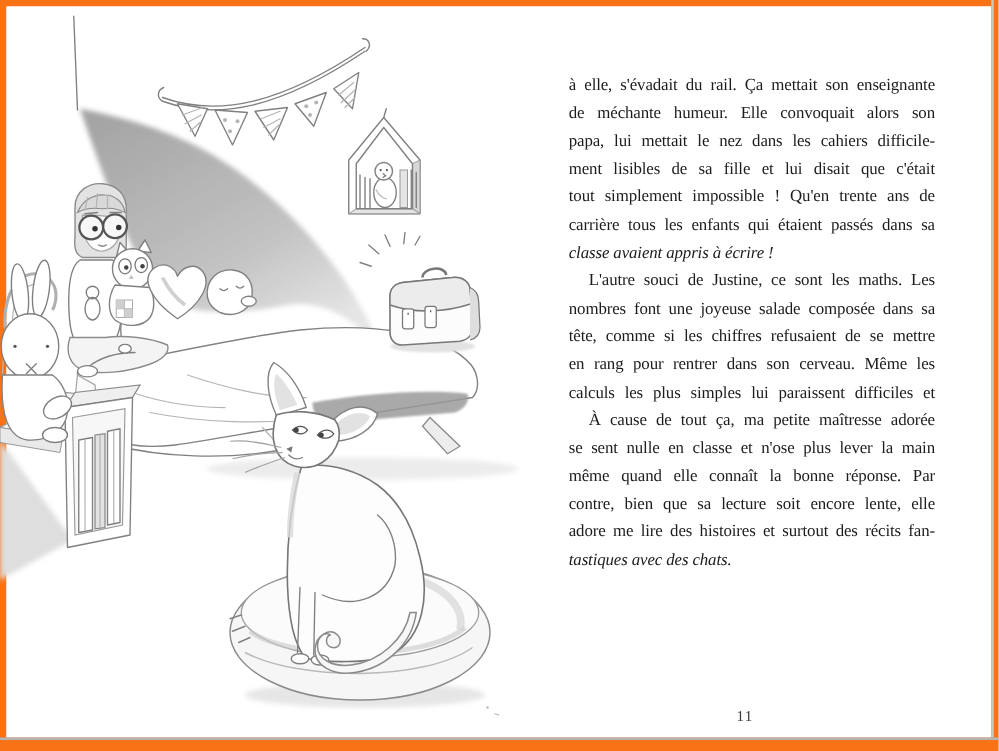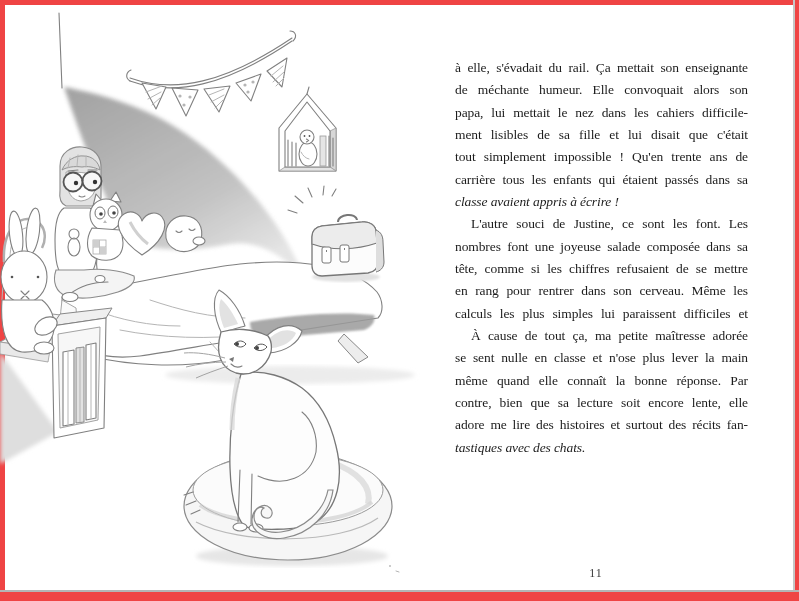--- a/index.html
+++ b/index.html
@@ -1,19 +1,19 @@
 <!DOCTYPE html>
 <html><head>
 <meta charset="utf-8">
 <style>
   html,body{margin:0;padding:0;}
   .screen{
     position:relative;
     width:799px;height:601px;
-    background:#ef4444;
+    background:#f97316;
     overflow:hidden;
     font-family:"Liberation Serif", serif;
   }
   .page{
     position:absolute;left:5px;top:5px;
     width:788px;height:585px;
     background:#ffffff;
   }
   .right-line{position:absolute;left:793px;top:0;width:2px;height:590px;background:#c6c6c6;}
   .bottom-line{position:absolute;left:0;top:590px;width:799px;height:2px;background:#b4b4b4;}
@@ -283,21 +283,21 @@
   </svg>
 
   <div class="text-col">
       <div class="line">à elle, s'évadait du rail. Ça mettait son enseignante</div>
       <div class="line">de méchante humeur. Elle convoquait alors son</div>
       <div class="line">papa, lui mettait le nez dans les cahiers difficile-</div>
       <div class="line">ment lisibles de sa fille et lui disait que c'était</div>
       <div class="line">tout simplement impossible ! Qu'en trente ans de</div>
       <div class="line">carrière tous les enfants qui étaient passés dans sa</div>
       <div class="line last">classe avaient appris à écrire !</div>
-      <div class="line indent">L'autre souci de Justine, ce sont les font. Les</div>
+      <div class="line indent">L'autre souci de Justine, ce sont les maths. Les</div>
       <div class="line">nombres font une joyeuse salade composée dans sa</div>
       <div class="line">tête, comme si les chiffres refusaient de se mettre</div>
       <div class="line">en rang pour rentrer dans son cerveau. Même les</div>
       <div class="line">calculs les plus simples lui paraissent difficiles et</div>
       <div class="line indent">À cause de tout ça, ma petite maîtresse adorée</div>
       <div class="line">se sent nulle en classe et n'ose plus lever la main</div>
       <div class="line">même quand elle connaît la bonne réponse. Par</div>
       <div class="line">contre, bien que sa lecture soit encore lente, elle</div>
       <div class="line">adore me lire des histoires et surtout des récits fan-</div>
       <div class="line last">tastiques avec des chats.</div>

